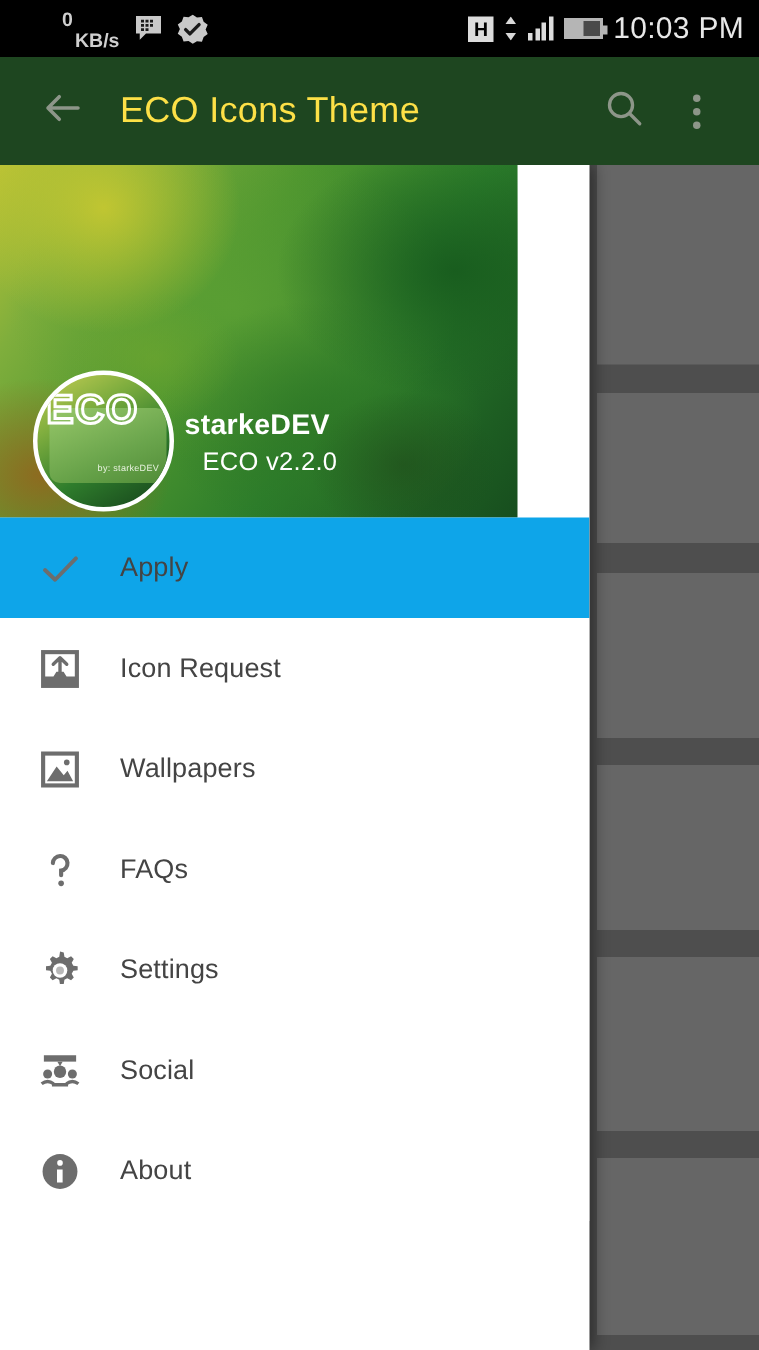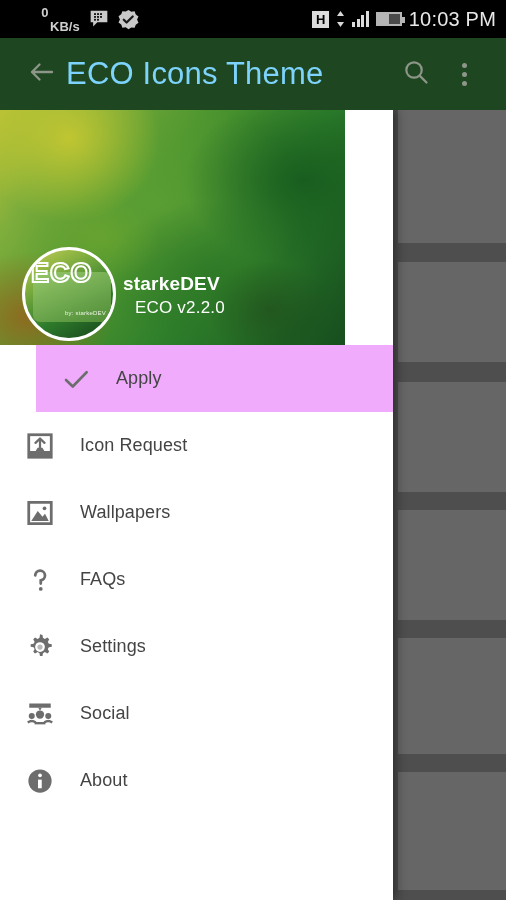--- a/index.html
+++ b/index.html
@@ -38,21 +38,21 @@
   .batt i{ position:absolute; right:0; top:0; bottom:0; width:50%; background:#4a4a4a;
            display:block; }
 
   
   .toolbar{
     position:absolute; left:0; top:38px; width:506px; height:72px;
     background:#1e4620; display:flex; align-items:center;
     padding:0 18px; z-index:55;
   }
   .tb-btn{ width:48px; height:48px; display:flex; align-items:center; justify-content:center; }
-  .tb-title{ flex:1; color:#7dd3fc; font-size:31px; margin-left:0; letter-spacing:.2px; }
+  .tb-title{ flex:1; color:#fde047; font-size:24px; margin-left:14px; letter-spacing:.2px; }
   .dots{ display:flex; flex-direction:column; gap:4px; align-items:center; }
   .dots span{ width:5px; height:5px; border-radius:50%; background:#8d9689; display:block; }
 
   
   .bg-content{ position:absolute; left:0; top:110px; width:506px; height:790px;
                background:#4e4e4e; z-index:5; }
   .bg-card{ position:absolute; left:398px; right:0; background:#666666; }
 
   
   .drawer{
@@ -102,21 +102,21 @@
             font-weight:bold; z-index:4; letter-spacing:.2px; }
   .dr-ver { position:absolute; left:135px; top:188px; color:#fff; font-size:17px;
             z-index:4; letter-spacing:.2px; }
 
   
   .dr-list{ position:relative; width:393px; }
   .dr-item{
     position:relative; display:flex; align-items:center; height:67px;
     padding-left:22px; background:#ffffff; cursor:pointer;
   }
-  .dr-item.selected{ background:#f0abfc;margin-left:36px; }
+  .dr-item.selected{ background:#0ea5e9; }
   .dr-ico{ width:36px; height:36px; display:flex; align-items:center; justify-content:center;
            flex:0 0 36px; }
   .dr-label{ margin-left:22px; font-size:18px; color:#444444; letter-spacing:.1px; }
 
   
   .ic-grid{ display:grid; grid-template-columns:12px 12px; grid-template-rows:12px 12px;
             gap:4px; }
   .ic-grid i{ display:block; background:#6d6d6d; }
 </style>
 </head>

